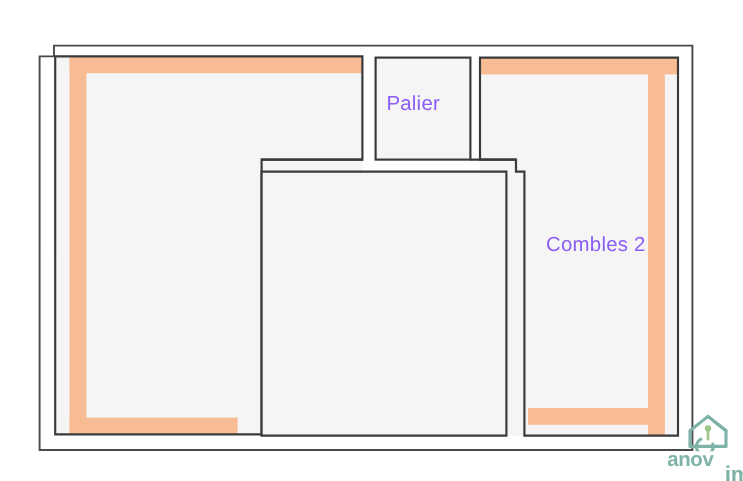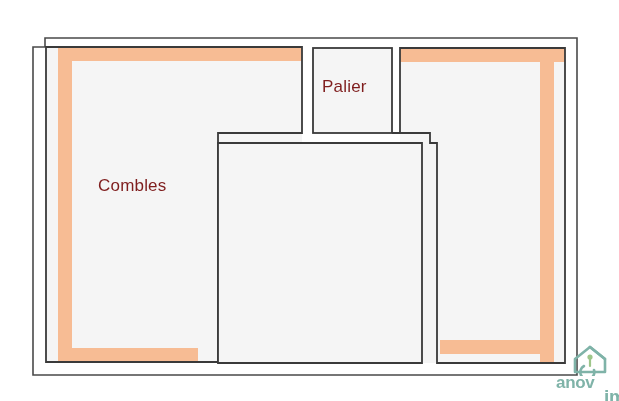--- a/index.html
+++ b/index.html
@@ -22,21 +22,21 @@
     position: absolute;
     left: 0;
     top: 0;
     width: 619px;
     height: 401px;
   }
   .room-label {
     position: absolute;
     font-family: "Liberation Sans", sans-serif;
     font-size: 17px;
-    color: #7f1d1d;
+    color: #8b5cf6;
     white-space: nowrap;
     letter-spacing: 0.2px;
     z-index: 5;
   }
   #label-combles {
     left: 98px;
     top: 176px;
   }
   #label-palier {
     left: 322px;
@@ -129,24 +129,24 @@
     <path d="M 400 48 L 565 48 L 565 363 L 437 363 L 437 143 L 430 143 L 430 133 L 400 133 Z" fill="none" stroke="#3a3a3a" stroke-width="1.8"></path>
 
     <rect x="218" y="143" width="204" height="220" fill="#f5f5f5"></rect>
     <path d="M 218 143 L 422 143 L 422 363 L 218 363 Z" fill="none" stroke="#3a3a3a" stroke-width="1.8"></path>
 
     <line x1="302" y1="133" x2="218" y2="133" stroke="#3a3a3a" stroke-width="1.8"></line>
     <line x1="392" y1="133" x2="430" y2="133" stroke="#3a3a3a" stroke-width="1.8"></line>
 
   </svg>
 
-  <div class="room-label" id="label-combles">Combles</div>
 
   <div class="room-label" id="label-palier">Palier</div>
 
+  <div class="room-label" id="label-combles2">Combles 2</div>
 
 
   <div id="logo-block">
 
     <svg id="logo-mark" viewBox="0 0 40 32">
 
       <path d="M 20 3 L 35 15 L 35 28 L 5 28 L 5 15 Z" fill="none" stroke="#7fb3a8" stroke-width="2.6" stroke-linejoin="round"></path>
 
       <path d="M 20 3 L 35 15" fill="none" stroke="#7fb3a8" stroke-width="2.6" stroke-linecap="round"></path>
 

